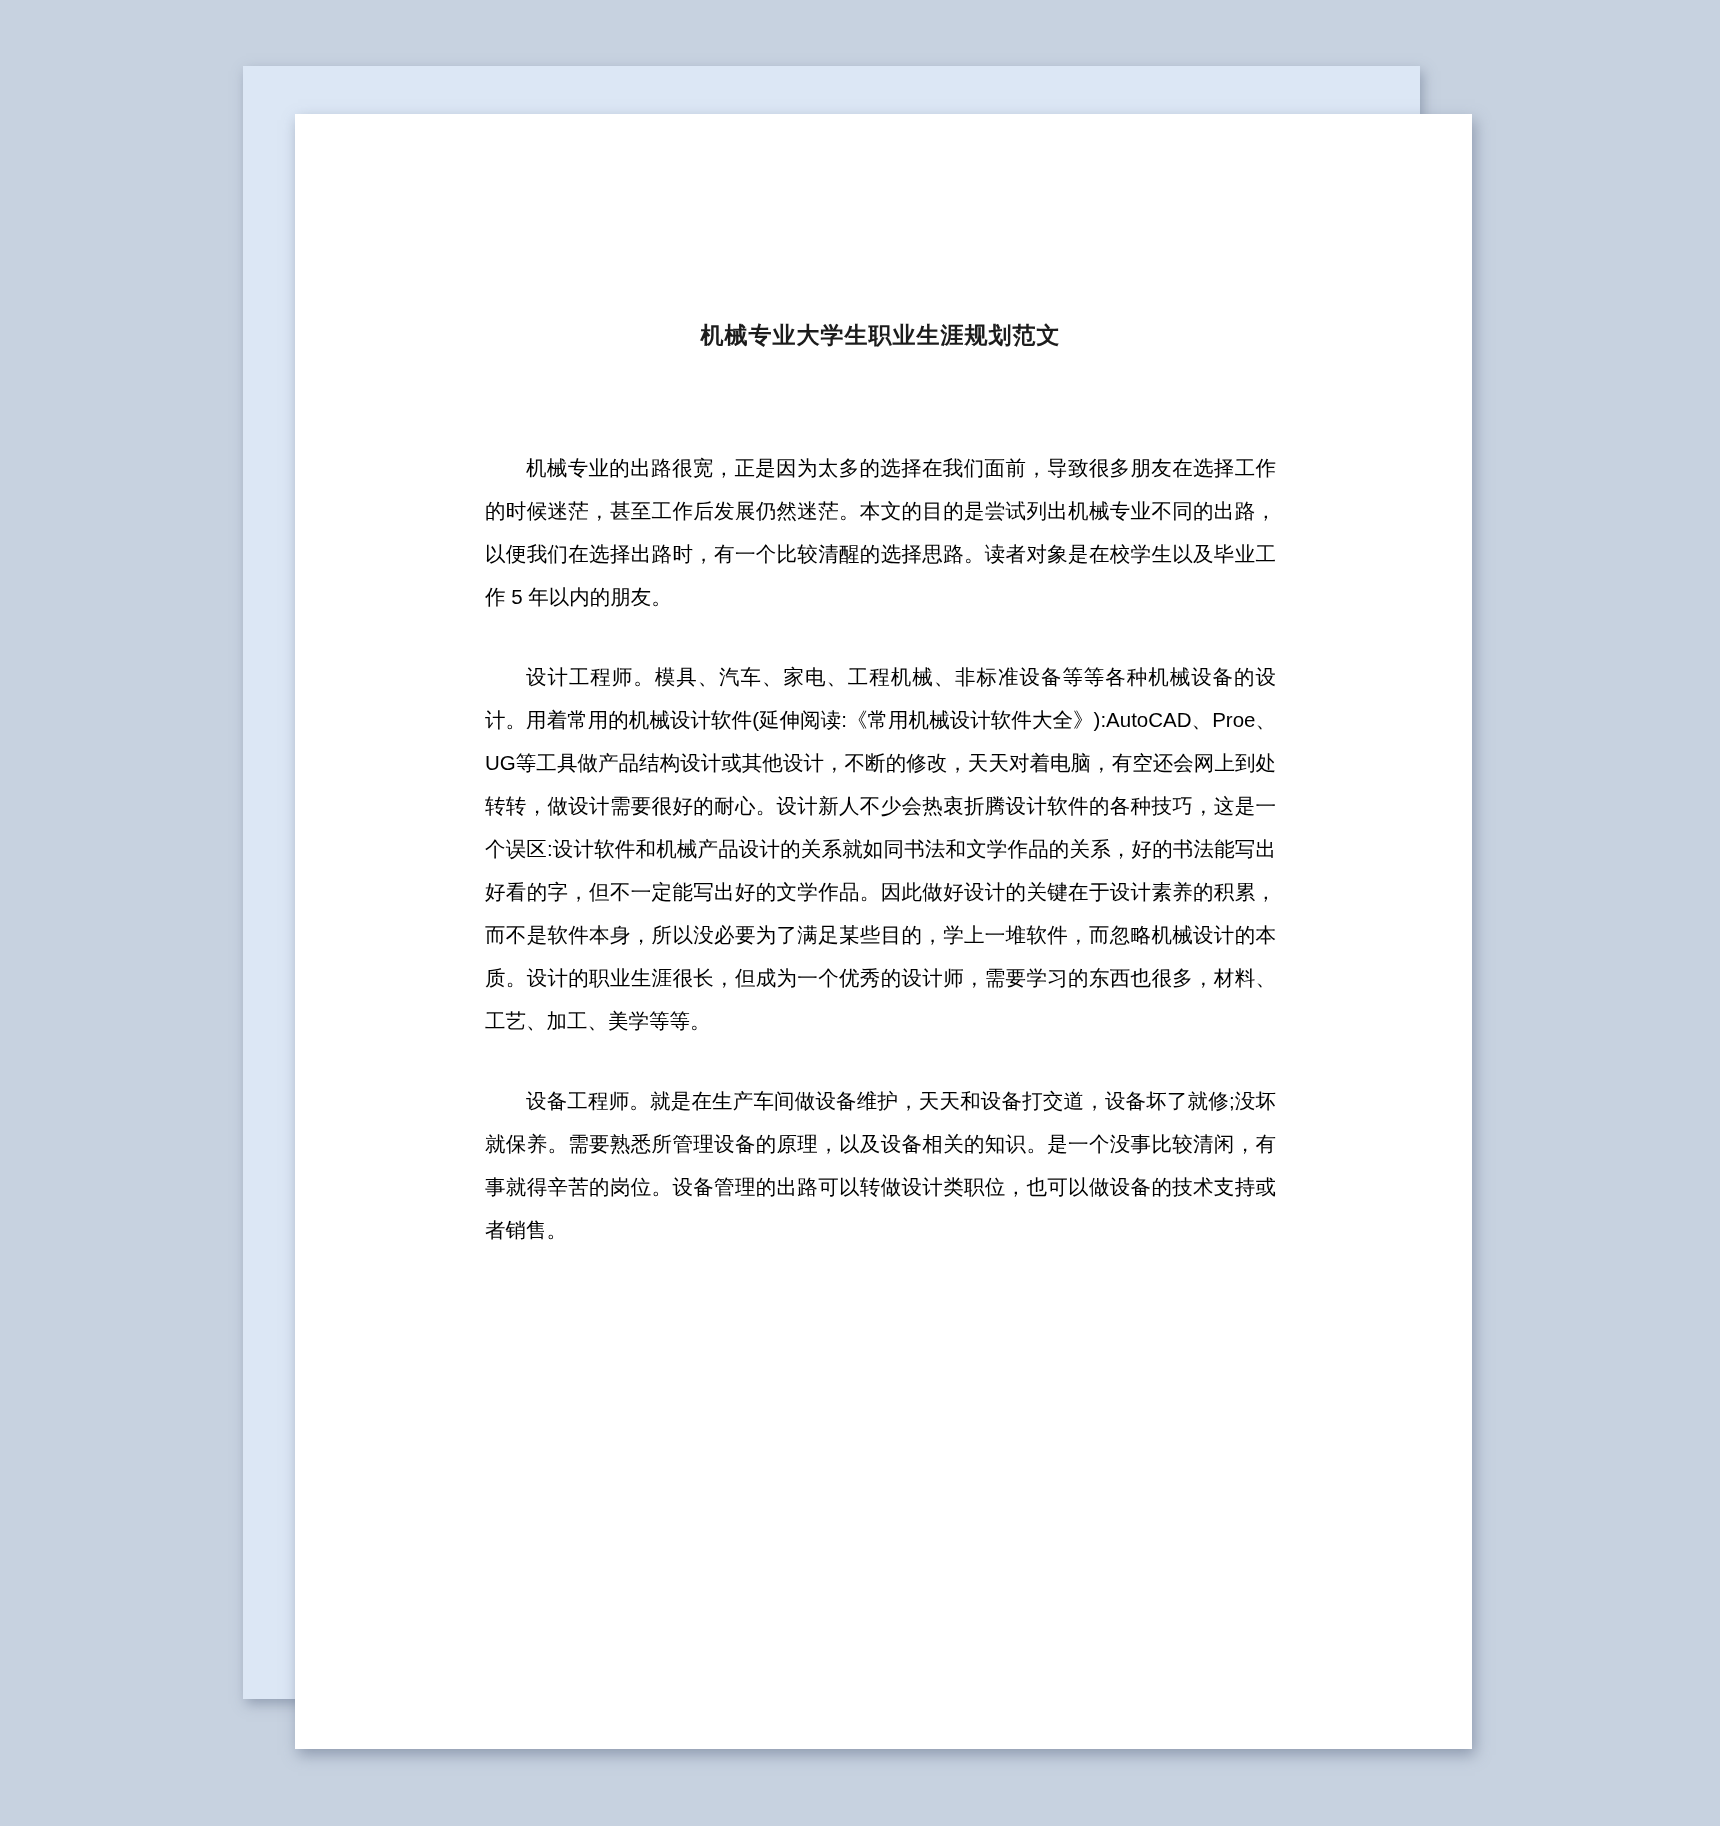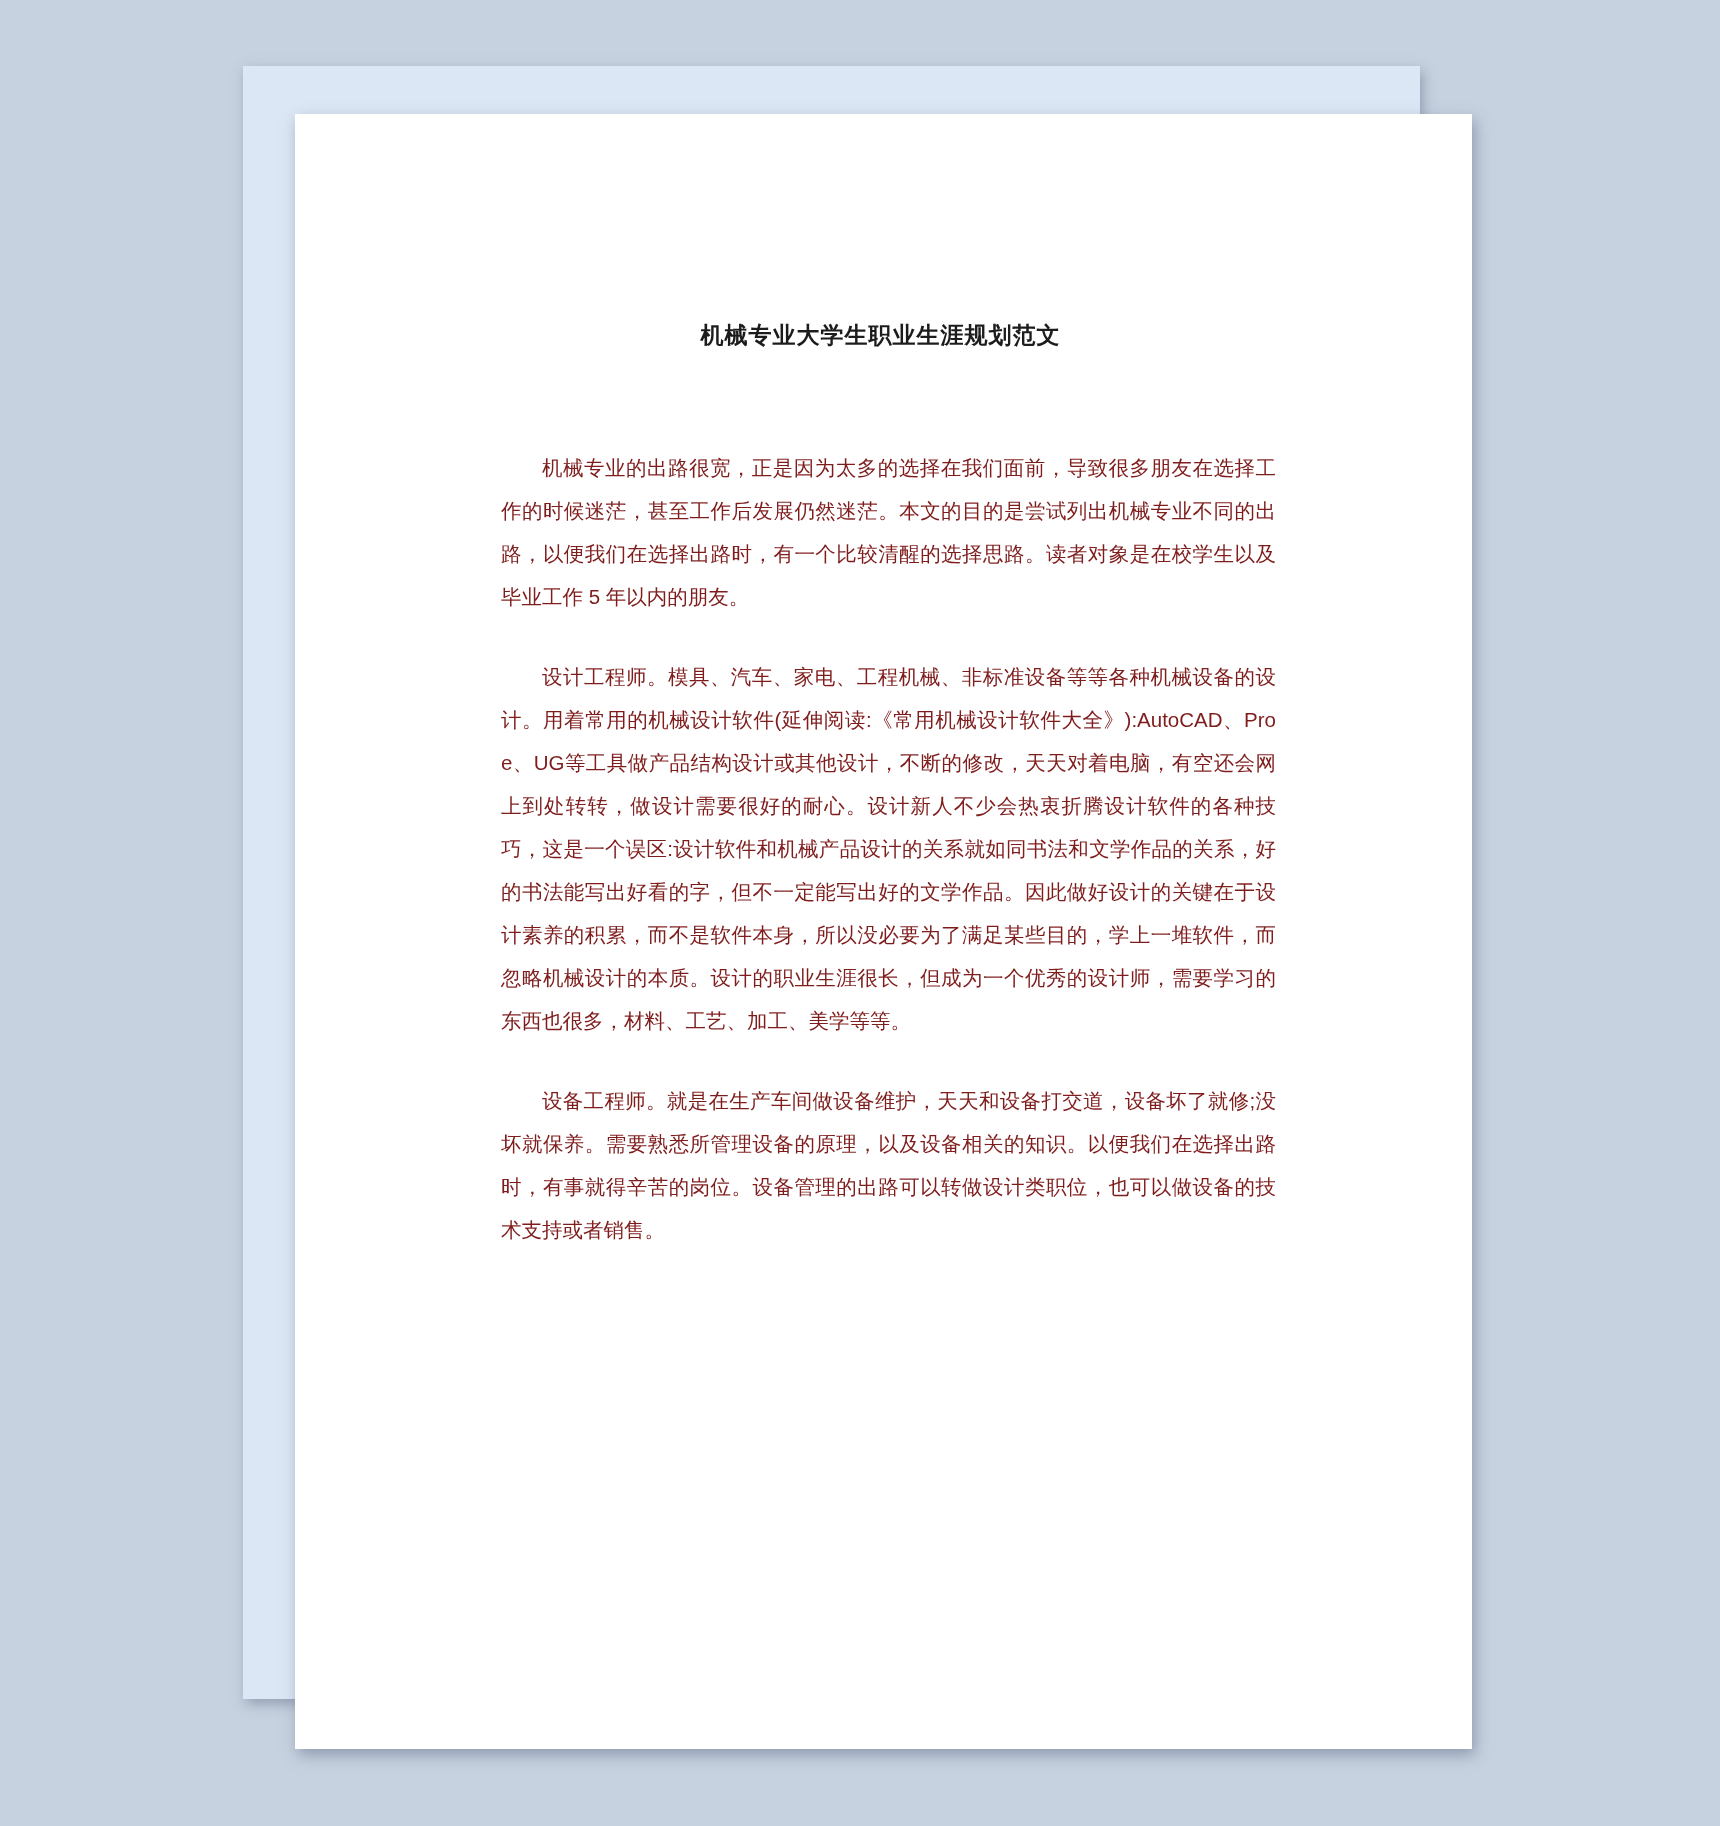--- a/index.html
+++ b/index.html
@@ -35,33 +35,33 @@
   .doc-title {
     margin: 0 0 96px 0;
     font-size: 23px;
     line-height: 30px;
     font-weight: bold;
     text-align: center;
     color: #1c1c1c;
     letter-spacing: 1px;
   }
   .para {
-    margin: 0 0 37px 16px;
+    margin: 0 0 37px 0;
     font-size: 20.5px;
     line-height: 43px;
-    color: #7f1d1d;
+    color: #000000;
     text-align: justify;
     text-indent: 2em;
     word-break: break-all;
   }
 </style>
 </head>
 <body>
 
 <div class="scene">
   <div class="back-sheet"></div>
   <div class="page">
     <h1 class="doc-title">机械专业大学生职业生涯规划范文</h1>
     <p class="para">机械专业的出路很宽，正是因为太多的选择在我们面前，导致很多朋友在选择工作的时候迷茫，甚至工作后发展仍然迷茫。本文的目的是尝试列出机械专业不同的出路，以便我们在选择出路时，有一个比较清醒的选择思路。读者对象是在校学生以及毕业工作 5 年以内的朋友。</p>
     <p class="para">设计工程师。模具、汽车、家电、工程机械、非标准设备等等各种机械设备的设计。用着常用的机械设计软件(延伸阅读:《常用机械设计软件大全》):AutoCAD、Proe、UG等工具做产品结构设计或其他设计，不断的修改，天天对着电脑，有空还会网上到处转转，做设计需要很好的耐心。设计新人不少会热衷折腾设计软件的各种技巧，这是一个误区:设计软件和机械产品设计的关系就如同书法和文学作品的关系，好的书法能写出好看的字，但不一定能写出好的文学作品。因此做好设计的关键在于设计素养的积累，而不是软件本身，所以没必要为了满足某些目的，学上一堆软件，而忽略机械设计的本质。设计的职业生涯很长，但成为一个优秀的设计师，需要学习的东西也很多，材料、工艺、加工、美学等等。</p>
-    <p class="para">设备工程师。就是在生产车间做设备维护，天天和设备打交道，设备坏了就修;没坏就保养。需要熟悉所管理设备的原理，以及设备相关的知识。以便我们在选择出路时，有事就得辛苦的岗位。设备管理的出路可以转做设计类职位，也可以做设备的技术支持或者销售。</p>
+    <p class="para">设备工程师。就是在生产车间做设备维护，天天和设备打交道，设备坏了就修;没坏就保养。需要熟悉所管理设备的原理，以及设备相关的知识。是一个没事比较清闲，有事就得辛苦的岗位。设备管理的出路可以转做设计类职位，也可以做设备的技术支持或者销售。</p>
   </div>
 </div>
 
 </body></html>

